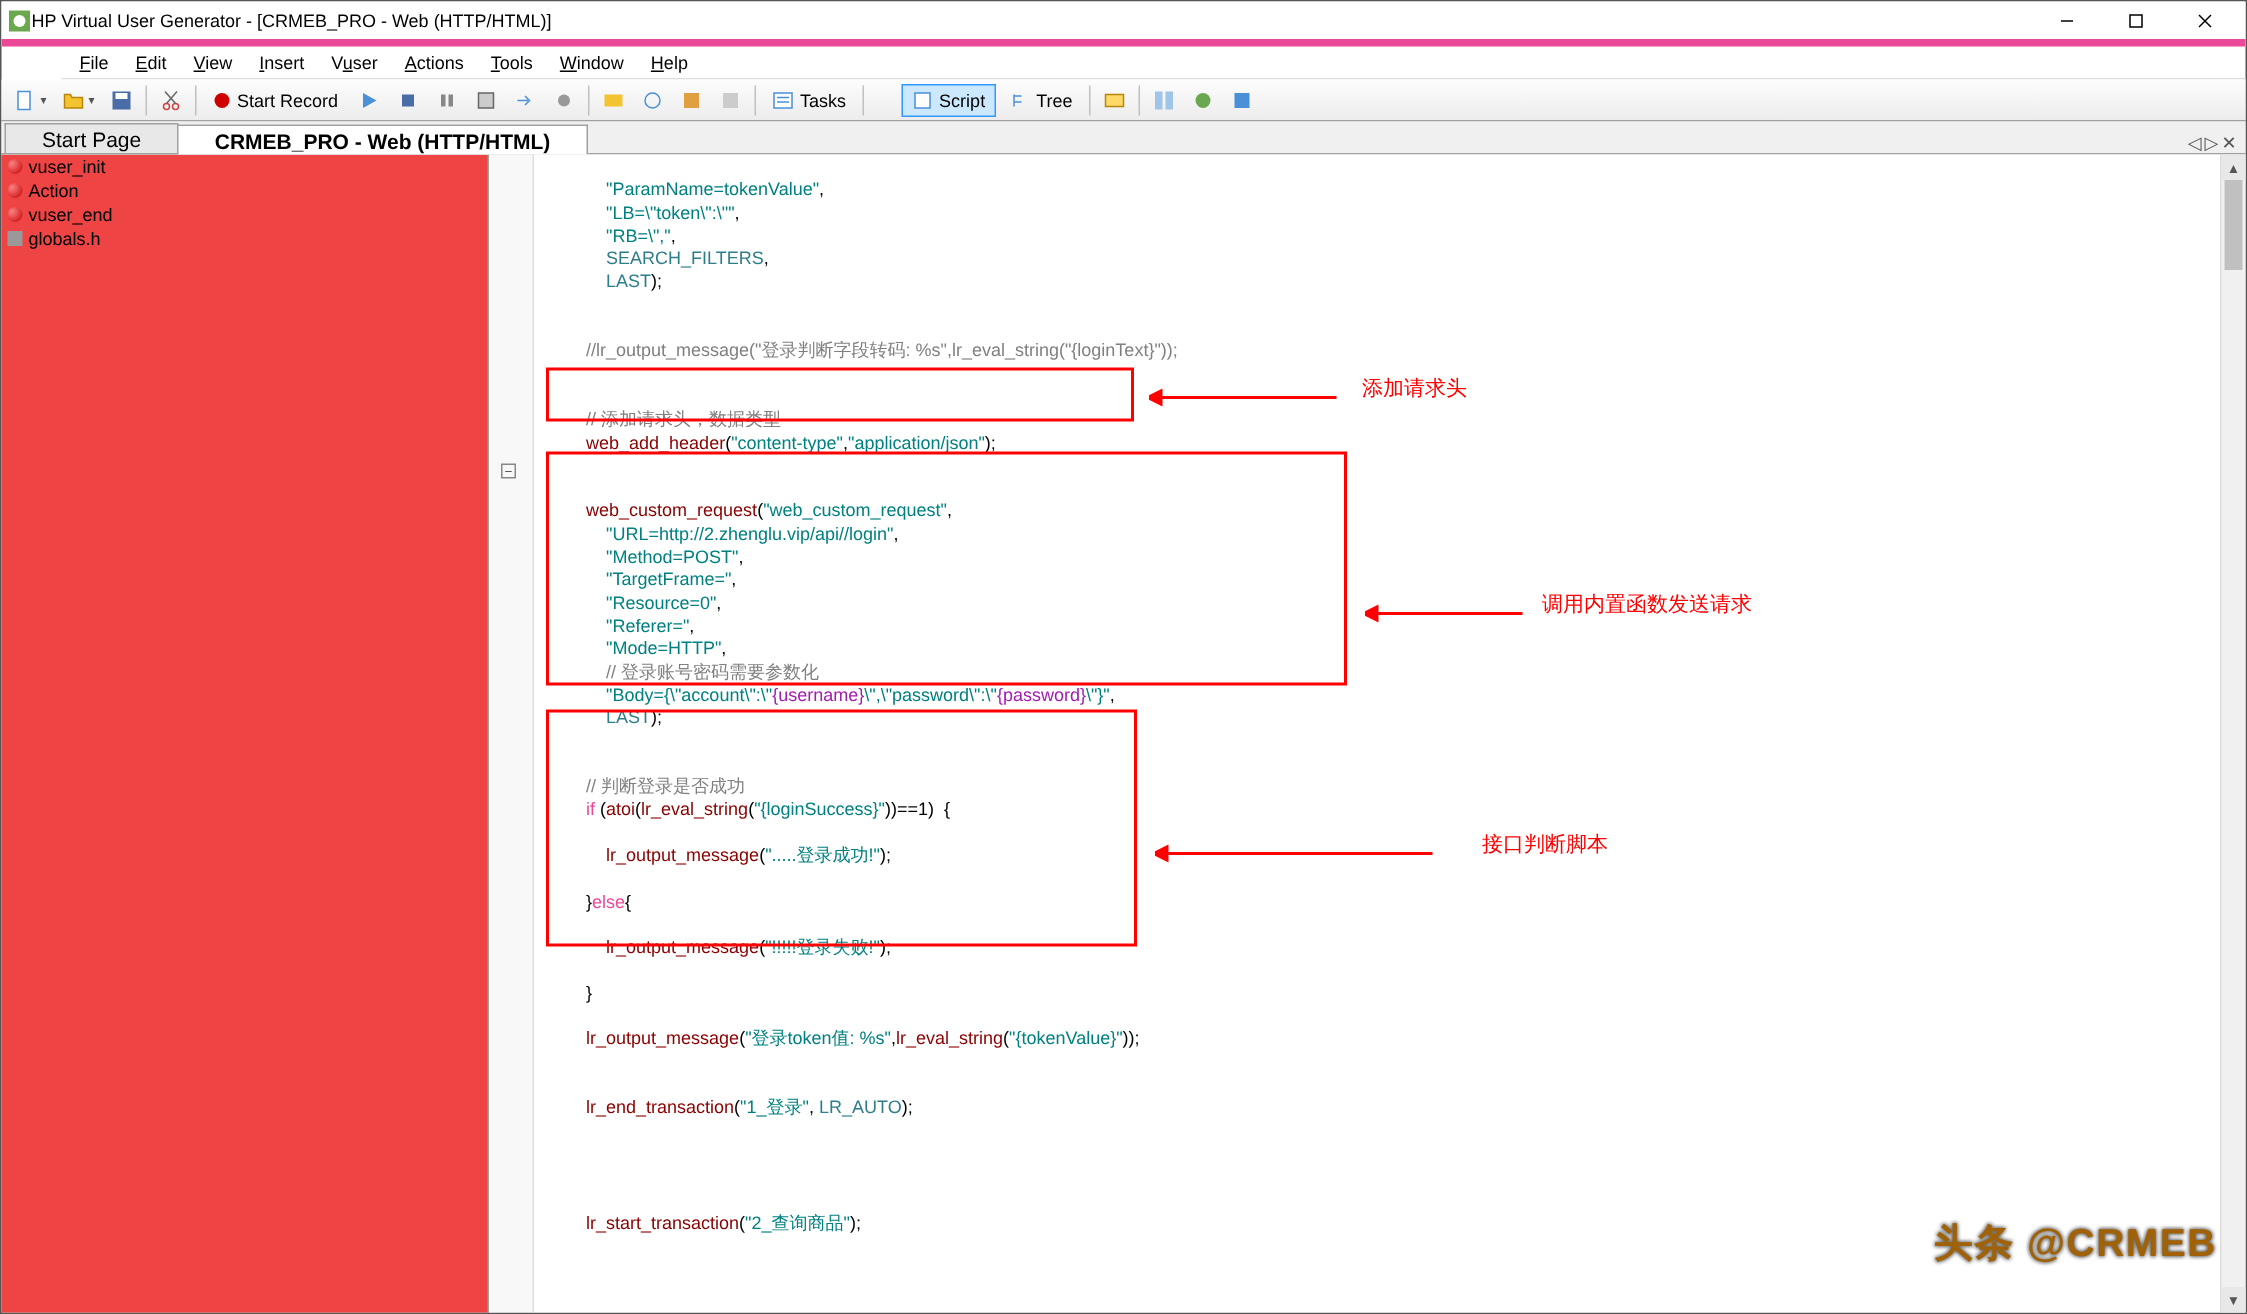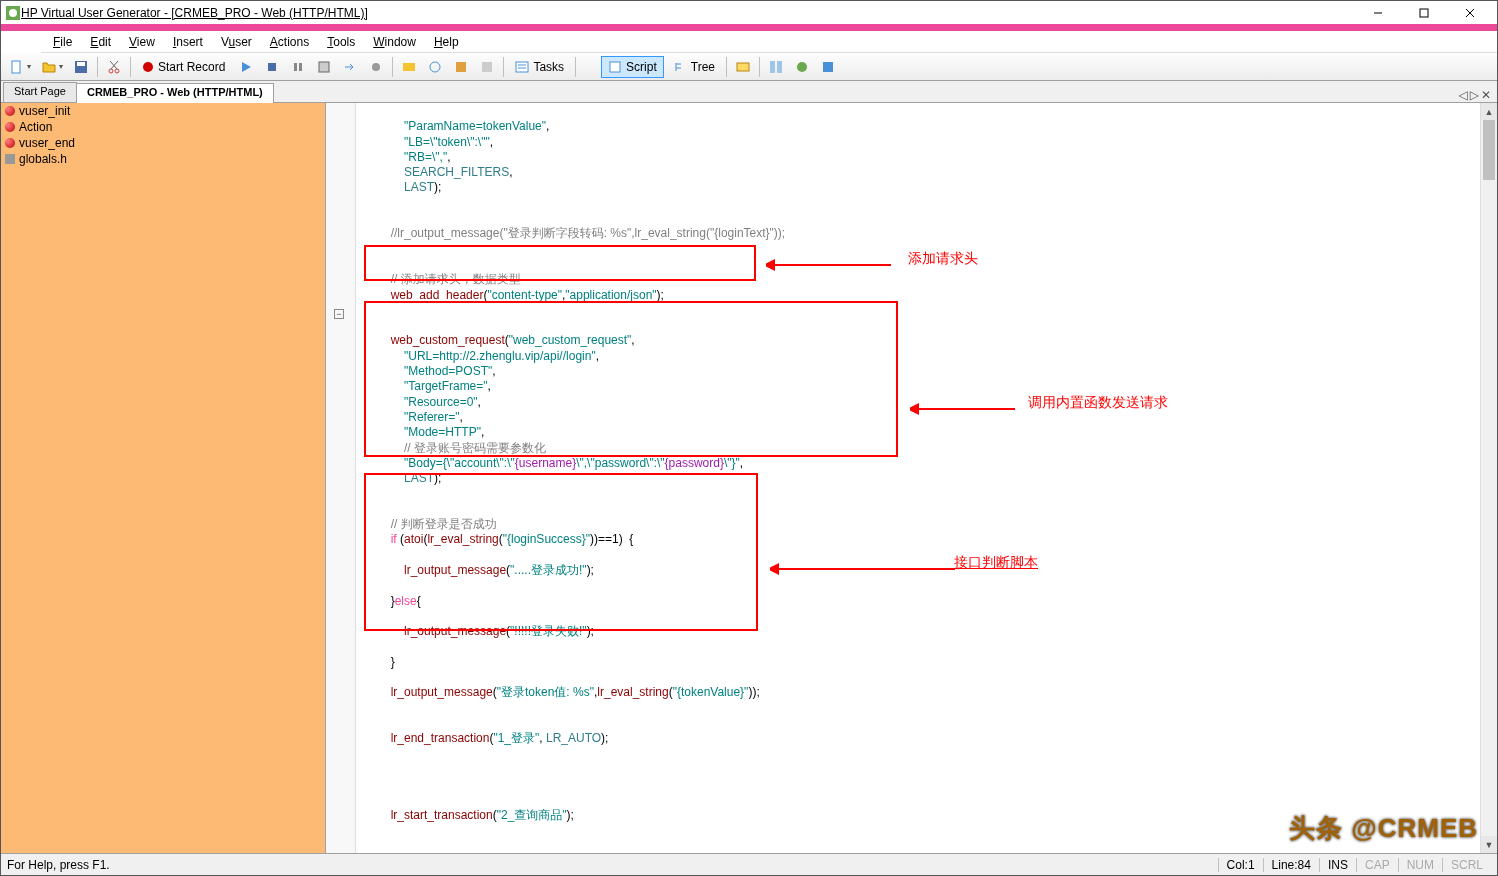--- a/index.html
+++ b/index.html
@@ -1,36 +1,36 @@
 <!DOCTYPE html>
 <html><head>
 <meta charset="utf-8">
 <style>
 * { margin: 0; padding: 0; box-sizing: border-box; font-family: "Segoe UI", Tahoma, sans-serif; font-size: 12px; }
 html, body { width: 1498px; height: 876px; overflow: hidden; background: #fff; }
 .win { display: flex; flex-direction: column; height: 100%; border: 1px solid #555; }
-.titlebar { height: 30px; display: flex; align-items: center; padding: 0 4px; background: #fff; border-bottom: 7px solid #ec4899; text-decoration: underline; }
+.titlebar { height: 30px; display: flex; align-items: center; padding: 0 4px; background: #fff; border-bottom: 5px solid #ec4899; }
 .titlebar .title { flex: 1; font-size: 12px; color: #000; }
 .winbtns { display: flex; }
 .winbtn { width: 46px; height: 28px; display: flex; align-items: center; justify-content: center; }
 .menubar { height: 22px; display: flex; align-items: center; padding: 0 4px; gap: 2px; border-bottom: 1px solid #ddd; margin-left: 40px; }
 .menubar span { padding: 2px 8px; }
 .menubar span u { text-decoration: underline; }
 .toolbar { height: 28px; display: flex; align-items: center; padding: 0 4px; gap: 2px; border-bottom: 1px solid #a0a0a0; background: linear-gradient(#fdfdfd,#ececec); }
 .tbtn { height: 22px; min-width: 22px; display: flex; align-items: center; justify-content: center; border: 1px solid transparent; padding: 0 3px; }
 .tbtn.label { gap: 4px; padding: 0 6px; align-items: center; }
 .tbtn.active { border: 1px solid #3399ff; background: #cce8ff; margin-left: 21px; }
 .sep { width: 1px; height: 20px; background: #c0c0c0; margin: 0 2px; }
 .dropdown-arrow { font-size: 8px; margin-left: 2px; color: #555; }
 .tabbar { height: 22px; display: flex; align-items: flex-end; padding: 0 2px; background: #f0f0f0; border-bottom: 1px solid #a0a0a0; position: relative; }
-.tab { height: 20px; padding: 2px 10px; border: 1px solid #a0a0a0; border-bottom: none; background: #e8e8e8; margin-right: -1px; font-size: 11px; }
+.tab { height: 20px; padding: 2px 24px; border: 1px solid #a0a0a0; border-bottom: none; background: #e8e8e8; margin-right: -1px; font-size: 14px; }
 .tab.active { background: #fff; font-weight: bold; position: relative; top: 1px; }
 .tabbar-right { margin-left: auto; display: flex; gap: 2px; padding-right: 4px; font-size: 10px; color: #555; }
 .workarea { flex: 1; display: flex; min-height: 0; }
-.sidebar { width: 325px; border-right: 1px solid #a0a0a0; background: #fdba74; overflow: auto; }
+.sidebar { width: 325px; border-right: 1px solid #a0a0a0; background: #ef4444; overflow: auto; }
 .tree-item { display: flex; align-items: center; gap: 4px; padding: 1px 4px; font-size: 12px; }
 .tree-icon { width: 10px; height: 10px; border-radius: 50%; background: radial-gradient(circle at 30% 30%, #ff8080, #c00000); flex-shrink: 0; }
 .tree-icon.file { background: #999; border-radius: 0; }
 .editor-wrap { flex: 1; display: flex; position: relative; }
 .gutter { width: 30px; background: #f8f8f8; border-right: 1px solid #ddd; position: relative; }
 .fold-mark { position: absolute; left: 8px; width: 10px; height: 10px; border: 1px solid #888; font-size: 9px; line-height: 8px; text-align: center; color: #555; }
 .code { flex: 1; background: #fff; position: relative; font-family: "Courier New", monospace; font-size: 13px; line-height: 14.3px; white-space: pre; padding: 2px 0 0 8px; overflow: hidden; }
 .c-fn { color: #8b0000; }
 .c-str { color: #008080; }
 .c-cmt { color: #808080; }
@@ -326,34 +326,25 @@
         <svg class="arrow" style="left:554px; top:296px;" width="110" height="20">
             <line x1="105" y1="10" x2="5" y2="10" stroke="#ff0000" stroke-width="2" marker-end="url(#ah)"></line>
           </svg>
         <svg class="arrow" style="left:414px; top:456px;" width="190" height="20">
             <line x1="185" y1="10" x2="5" y2="10" stroke="#ff0000" stroke-width="2" marker-end="url(#ah)"></line>
           </svg>
 
         
         <div class="annotation" style="left:552px; top:148px;">添加请求头</div>
         <div class="annotation" style="left:672px; top:292px;">调用内置函数发送请求</div>
-        <div class="annotation" style="left:598px; top:452px;text-decoration:underline;">接口判断脚本</div>
+        <div class="annotation" style="left:632px; top:452px;">接口判断脚本</div>
       </div>
       <div class="vscroll">
         <div class="vscroll-btn" style="top:0">▲</div>
         <div class="vscroll-thumb" style="top:17px"></div>
         <div class="vscroll-btn" style="bottom:0">▼</div>
       </div>
     </div>
   </div>
 
-  <div class="statusbar">
-    <span class="sb-left">For Help, press F1.</span>
-    <span class="sb-cell">Col:1</span>
-    <span class="sb-cell">Line:84</span>
-    <span class="sb-cell">INS</span>
-    <span class="sb-cell" style="color:#aaa">CAP</span>
-    <span class="sb-cell" style="color:#aaa">NUM</span>
-    <span class="sb-cell" style="color:#aaa">SCRL</span>
-  </div>
 
   <div class="watermark">头条 @CRMEB</div>
 </div>
 
 </body></html>

